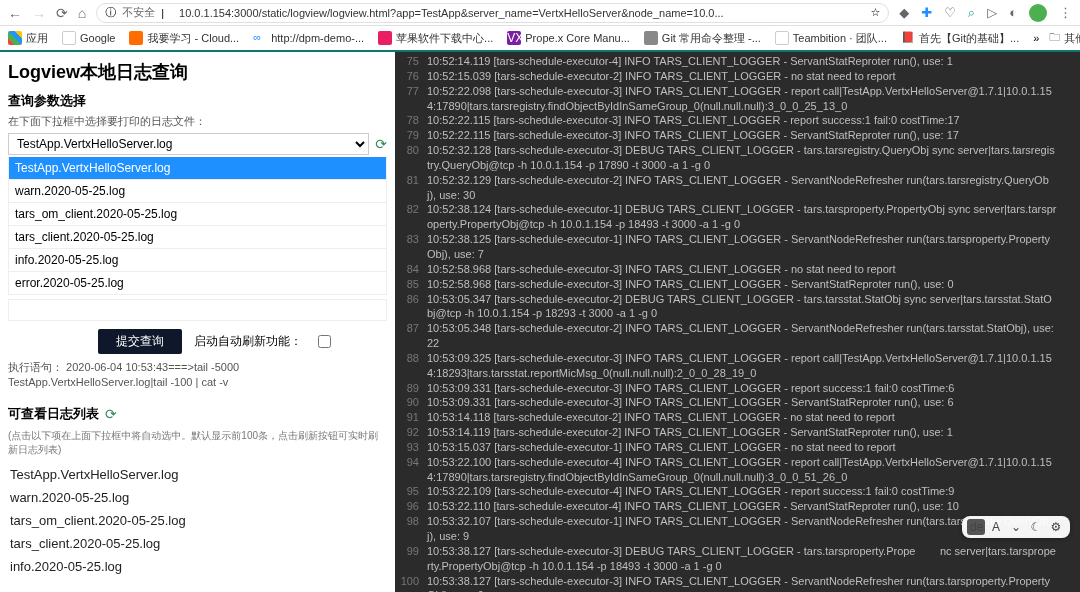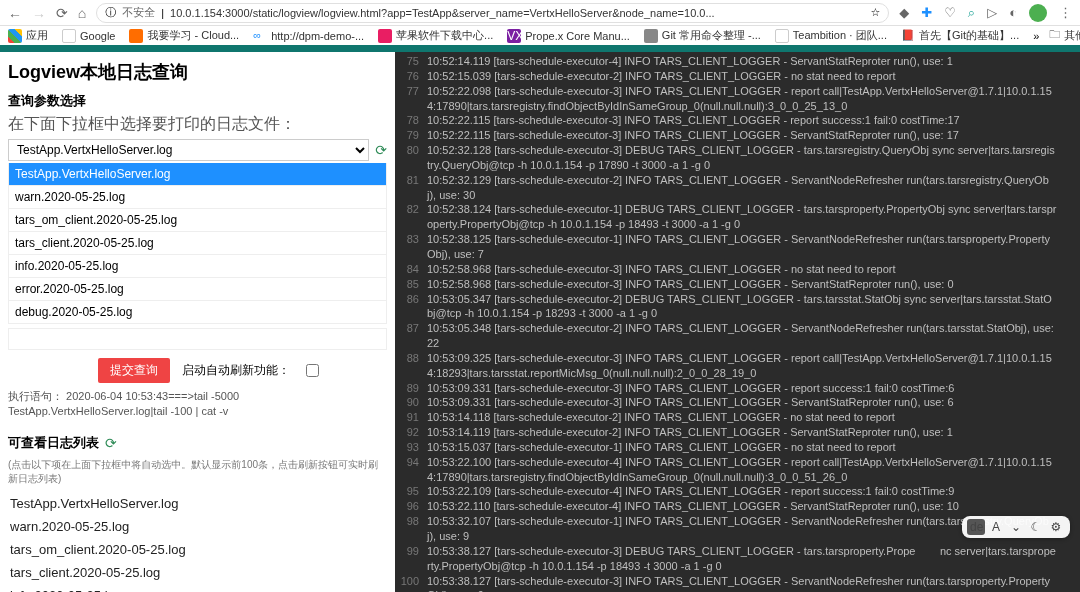--- a/index.html
+++ b/index.html
@@ -2,54 +2,54 @@
 <html><head>
   <meta charset="utf-8">
   <style>
     * { margin: 0; padding: 0; box-sizing: border-box; font-family: -apple-system, BlinkMacSystemFont, "Segoe UI", Arial, sans-serif; }
     body { width: 1080px; height: 592px; overflow: hidden; background: #fff; font-size: 12px; }
     
     .browser-chrome { height: 26px; display: flex; align-items: center; padding: 0 8px; gap: 10px; border-bottom: 1px solid #e0e0e0; background: #fff; }
     .nav-btn { color: #666; font-size: 14px; cursor: pointer; }
     .url-bar { flex: 1; display: flex; align-items: center; gap: 6px; height: 20px; padding: 0 8px; border: 1px solid #e0e0e0; border-radius: 12px; font-size: 11px; }
     .insecure-badge { color: #666; }
-    .url-text { color: #333; white-space: nowrap; overflow: hidden; text-overflow: ellipsis; flex: 1; }
+    .url-text { color: #333; white-space: nowrap; overflow: hidden; text-overflow: ellipsis; flex: 1; margin-left: 9px; }
     .toolbar-icons { display: flex; gap: 12px; align-items: center; font-size: 13px; }
     .toolbar-icons span { color: #666; }
     .avatar-dot { width: 18px; height: 18px; border-radius: 50%; background: #4caf50; }
     
-    .bookmarks-bar { height: 26px; display: flex; align-items: center; padding: 0 8px; gap: 14px; border-bottom: 7px solid #0f766e; background: #fff; font-size: 11px; }
+    .bookmarks-bar { height: 26px; display: flex; align-items: center; padding: 0 8px; gap: 14px; border-bottom: 2px solid #0f766e; background: #fff; font-size: 11px; }
     .bookmark { display: flex; align-items: center; gap: 4px; color: #333; white-space: nowrap; cursor: pointer; }
     .bm-icon { width: 14px; height: 14px; display: inline-block; border-radius: 2px; }
     .bm-apps { background: linear-gradient(45deg,#f44336 25%,#4caf50 25%,#4caf50 50%,#2196f3 50%,#2196f3 75%,#ffc107 75%); }
     .bm-g { background: #fff; border: 1px solid #ccc; }
     .bm-orange { background: #ff6d00; }
     .bm-pink { background: #e91e63; }
     .bm-purple { background: #7b1fa2; color:#fff; font-size:12px; text-align:center; line-height:14px; }
     .bm-gray { background: #888; }
     .bm-tb { background: #fff; border: 1px solid #ccc; }
     .bookmarks-right { margin-left: auto; display: flex; gap: 10px; align-items: center; }
     
     .main { display: flex; height: calc(100% - 52px); }
     
     .left-panel { width: 395px; padding: 4px 8px; overflow-y: auto; background: #fff; }
     .left-panel h2 { font-size: 18px; font-weight: 600; margin: 4px 0 8px; }
     .left-panel h4 { font-size: 13px; font-weight: 600; margin: 4px 0 4px; }
-    .help-text { font-size: 16px; color: #555; margin-bottom: 4px; }
+    .help-text { font-size: 11px; color: #555; margin-bottom: 4px; }
     
     .select-row { display: flex; align-items: center; gap: 6px; margin-bottom: 2px; }
     .log-select { flex: 1; height: 22px; border: 1px solid #ccc; font-size: 12px; padding: 0 4px; background: #fff; }
     .refresh-icon { color: #2e8b57; font-size: 14px; cursor: pointer; }
     
     .drop-list { border-left: 1px solid #eee; border-right: 1px solid #eee; }
     .drop-item { padding: 4px 6px; font-size: 12px; border-bottom: 1px solid #eee; cursor: pointer; }
     .drop-item.selected { background: #1e90ff; color: #fff; }
     
     .btn-row { display: flex; align-items: center; gap: 12px; margin: 8px 0 6px; padding-left: 90px; }
-    .submit-btn { background: #ef4444; color: #fff; border: none; padding: 4px 12px; font-size: 12px; cursor: pointer; border-radius: 2px; }
+    .submit-btn { background: #0f172a; color: #fff; border: none; padding: 4px 18px; font-size: 12px; cursor: pointer; border-radius: 2px; }
     .auto-refresh { display: flex; align-items: center; gap: 16px; font-size: 12px; }
     
     .exec-text { font-size: 11px; color: #555; line-height: 1.4; margin-bottom: 10px; }
     
     .section-head { display: flex; align-items: center; gap: 6px; }
     .tiny-help { font-size: 10px; color: #777; margin: 2px 0 6px; }
     
     .file-list { }
     .file-item { padding: 4px 2px; font-size: 13px; color: #222; cursor: pointer; }
     
@@ -146,21 +146,20 @@
       </select>
       <span class="refresh-icon">⟳</span>
     </div>
     <div class="drop-list" id="dropdown-list">
         <div class="drop-item selected">TestApp.VertxHelloServer.log</div>
         <div class="drop-item">warn.2020-05-25.log</div>
         <div class="drop-item">tars_om_client.2020-05-25.log</div>
         <div class="drop-item">tars_client.2020-05-25.log</div>
         <div class="drop-item">info.2020-05-25.log</div>
         <div class="drop-item">error.2020-05-25.log</div>
-        <div class="drop-item">debug.2020-05-25.log</div>
       </div>
 
     <div style="height:22px;border:1px solid #eee;margin-top:4px"></div>
 
     <div class="btn-row">
       <button class="submit-btn">提交查询</button>
       <label class="auto-refresh">
         <span>启动自动刷新功能：</span>
         <input type="checkbox" style="">
       </label>

